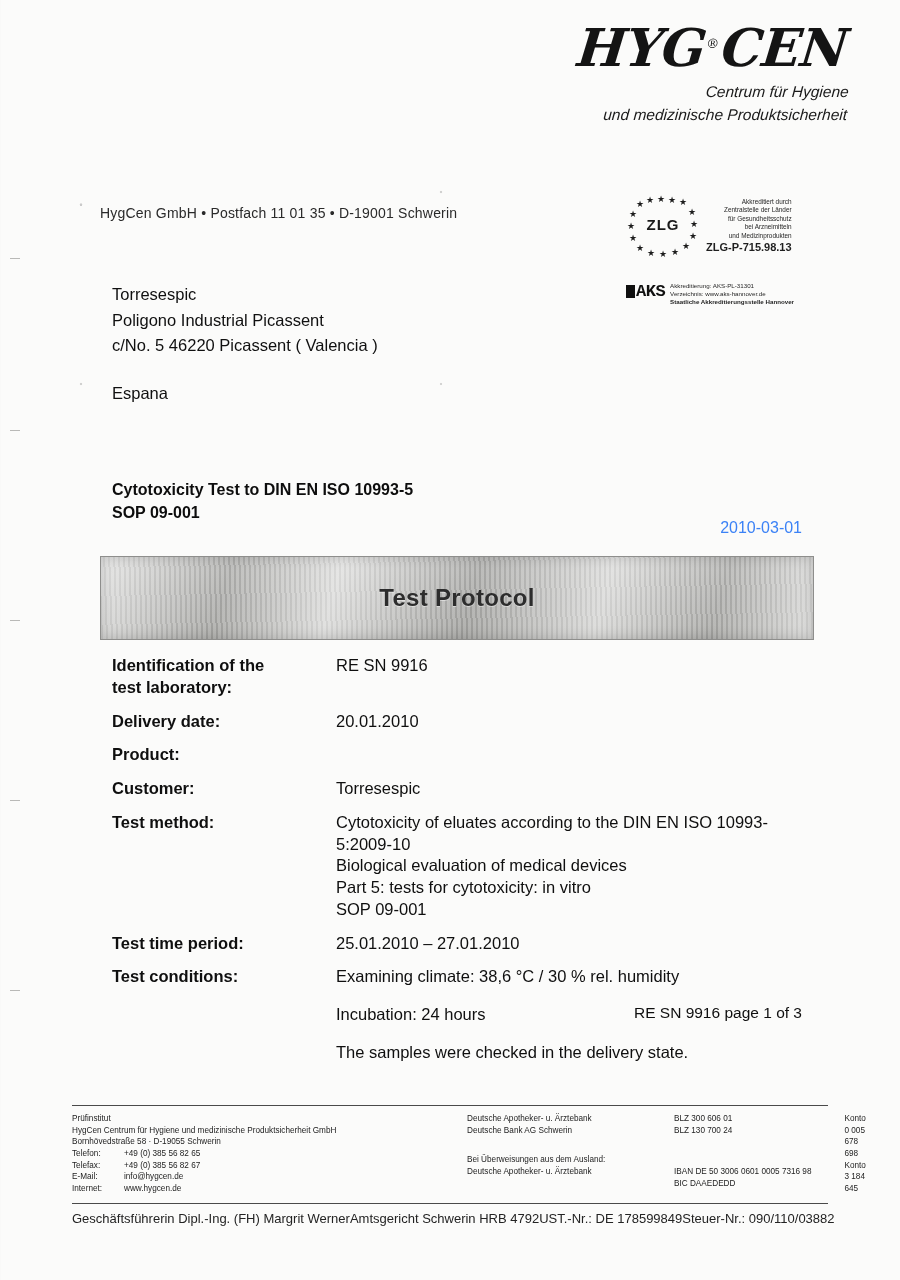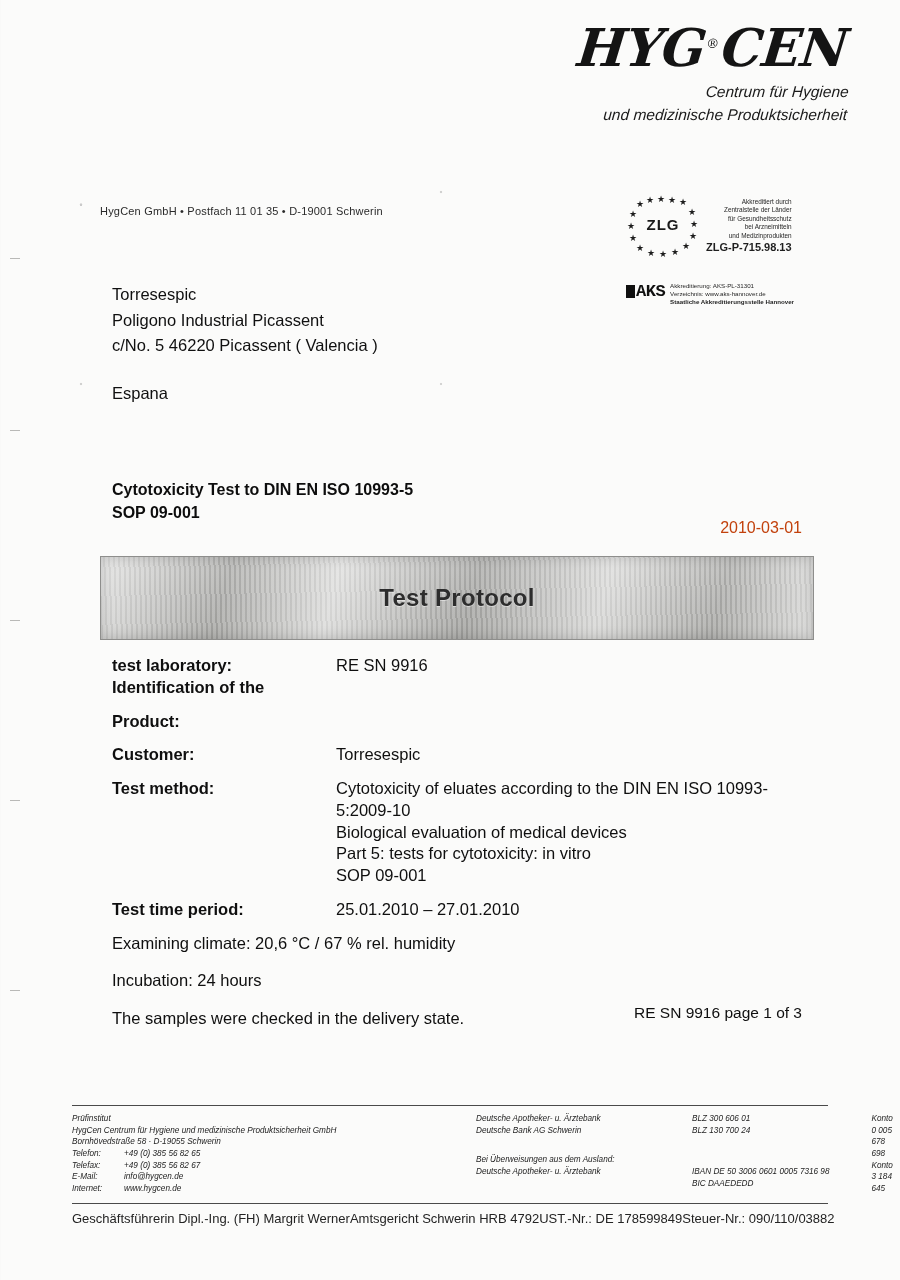--- a/index.html
+++ b/index.html
@@ -80,21 +80,21 @@
     font-style: italic;
     line-height: 1.5;
     color: #1b1b1b;
     transform: skewX(-4deg);
   }
 
   .company-line {
     position: absolute;
     left: 100px;
     top: 205px;
-    font-size: 11px;
+    font-size: 14px;
     color: #2a2a2a;
     letter-spacing: .2px;
   }
 
   
   .accred {
     position: absolute;
     right: 62px;
     top: 196px;
     width: 212px;
@@ -193,21 +193,21 @@
     font-size: 16px;
     font-weight: 700;
     line-height: 1.45;
     color: #0d0d0d;
   }
   .doc-date {
     position: absolute;
     right: 98px;
     top: 519px;
     font-size: 16px;
-    color: #c2410c;
+    color: #3b82f6;
   }
 
   
   .banner {
     position: absolute;
     left: 100px;
     top: 556px;
     width: 712px;
     height: 82px;
     background:
@@ -282,22 +282,21 @@
     position: absolute;
     left: 72px;
     top: 1113px;
     width: 760px;
     font-size: 8.2px;
     line-height: 1.42;
     color: #232323;
   }
   .footer-cols {
     display: flex;
-    gap: 26px;
-    font-style: italic;
+    gap: 17px;
   }
   .fc-left { flex: 0 0 378px; }
   .fc-mid  { flex: 0 0 190px; }
   .fc-r1   { flex: 0 0 92px; }
   .fc-r2   { flex: 1 1 auto; margin-left: 16px; }
   .footer .kv { display: flex; }
   .footer .kv .k { flex: 0 0 52px; }
   .footer .spacer { height: 9px; }
   .footer-bottom {
     position: absolute;
@@ -389,26 +388,30 @@
   <div class="doc-date">2010-03-01</div>
 
   <div class="banner">
     <div class="banner-text">Test Protocol</div>
   </div>
 
   <div class="fields">
 
     <div class="field-row">
       <div class="field-label">
+        <div>Identification of the</div>
         <div>test laboratory:</div>
-        <div>Identification of the</div>
       </div>
       <div class="field-value">RE SN 9916</div>
     </div>
 
+    <div class="field-row">
+      <div class="field-label">Delivery date:</div>
+      <div class="field-value">20.01.2010</div>
+    </div>
 
     <div class="field-row">
       <div class="field-label">Product:</div>
     </div>
 
     <div class="field-row">
       <div class="field-label">Customer:</div>
       <div class="field-value">Torresespic</div>
     </div>
 
@@ -422,22 +425,23 @@
         <span class="sub">SOP 09-001</span>
       </div>
     </div>
 
     <div class="field-row">
       <div class="field-label">Test time period:</div>
       <div class="field-value">25.01.2010 – 27.01.2010</div>
     </div>
 
     <div class="field-row">
+      <div class="field-label">Test conditions:</div>
       <div class="field-value">
-        <span class="sub">Examining climate: 20,6 °C / 67 % rel. humidity</span>
+        <span class="sub">Examining climate: 38,6 °C / 30 % rel. humidity</span>
         <span class="sub cond-extra">Incubation: 24 hours</span>
         <span class="sub cond-extra">The samples were checked in the delivery state.</span>
       </div>
     </div>
 
   </div>
 
   <div class="page-ref">RE SN 9916   page 1 of 3</div>
 
   <div class="footer-rule" style="top:1105px"></div>

